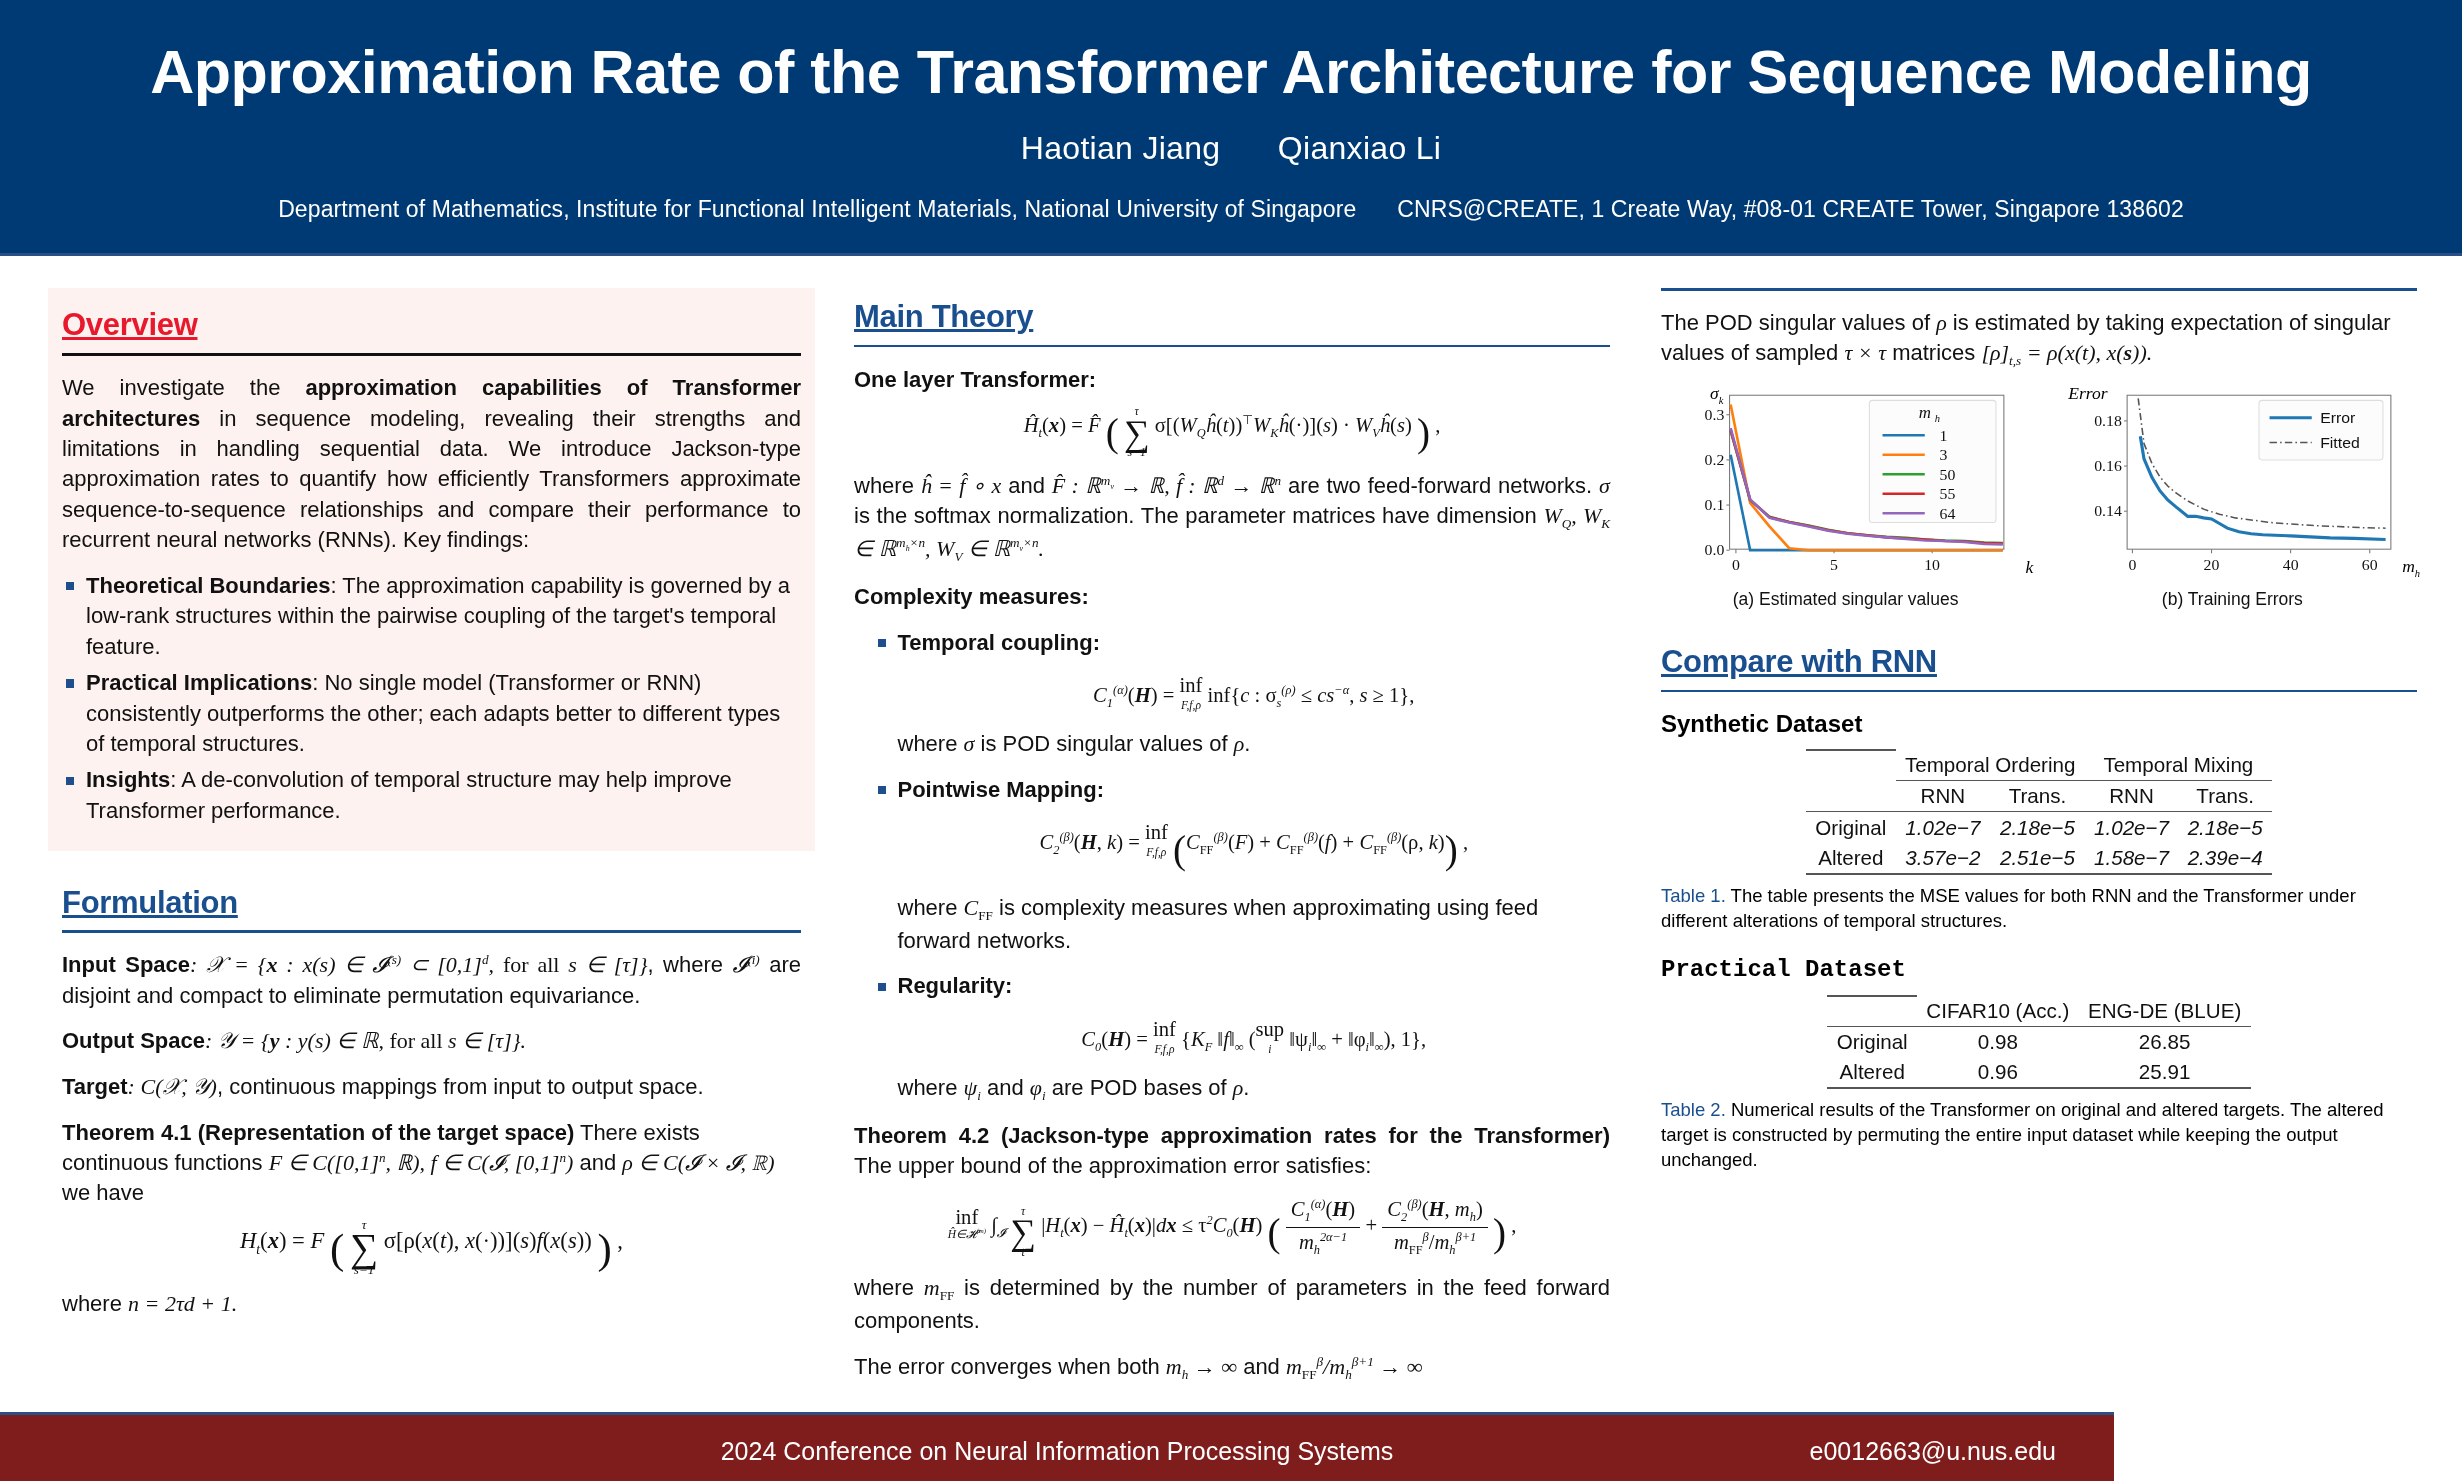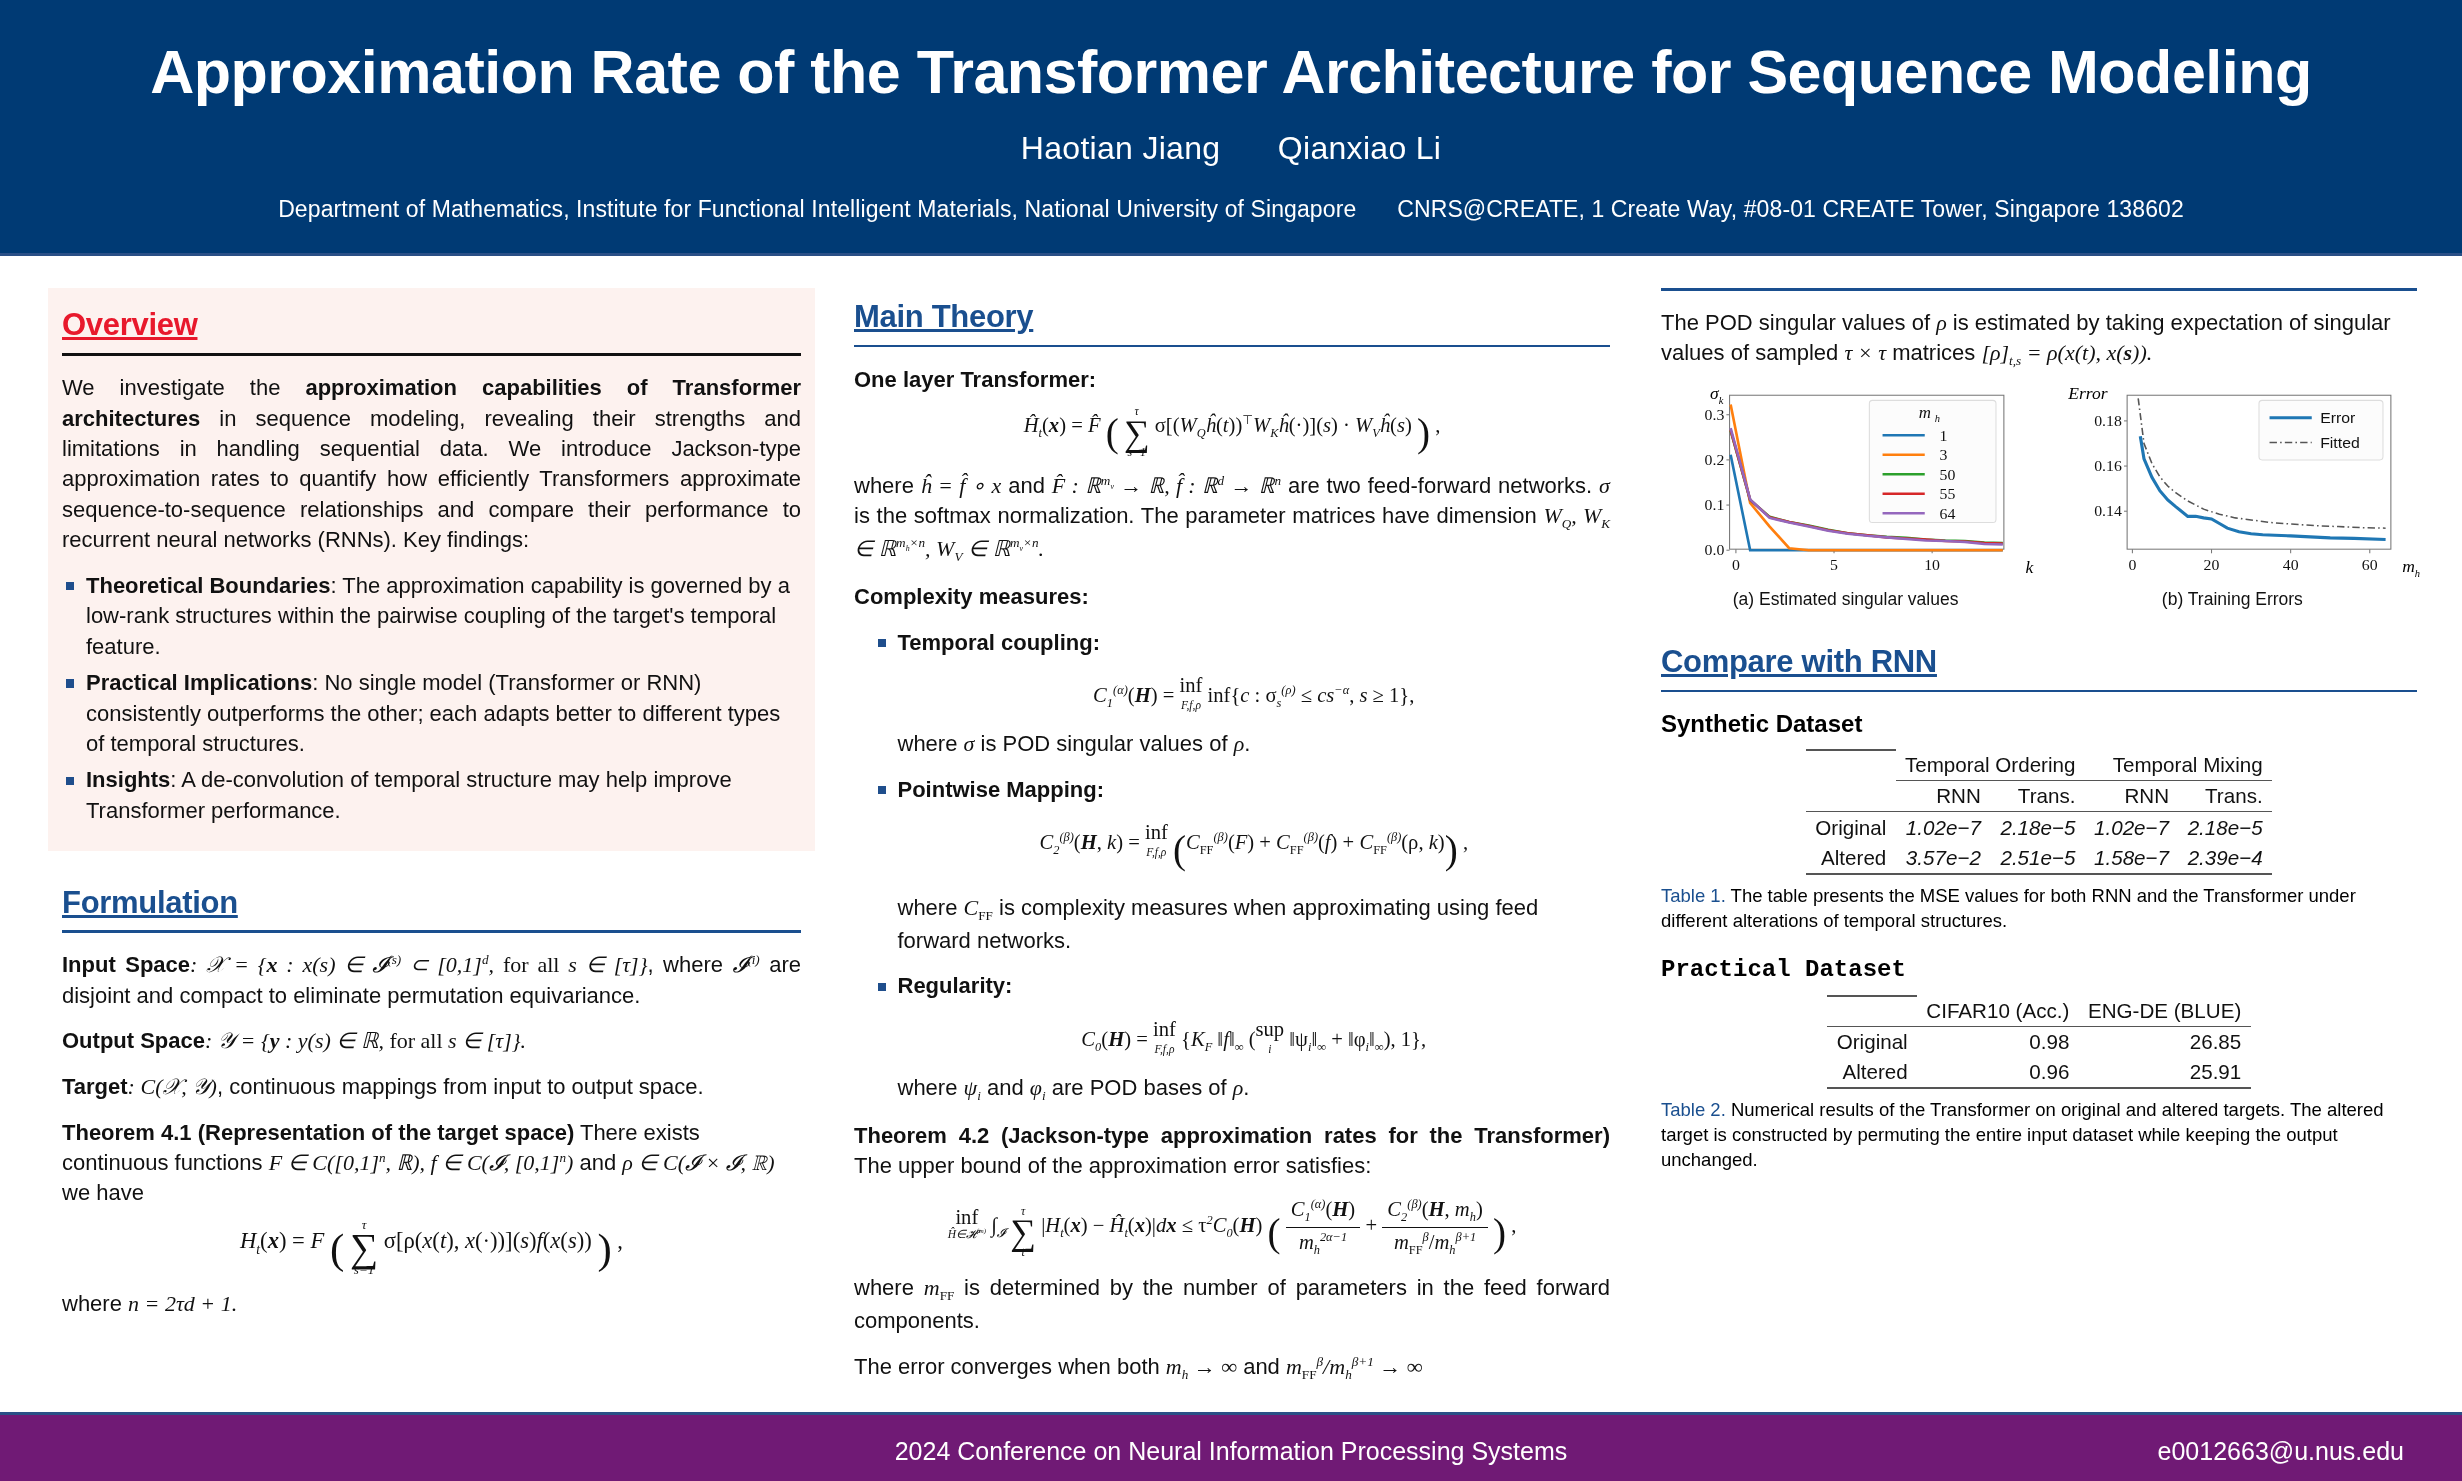--- a/index.html
+++ b/index.html
@@ -26,22 +26,22 @@
     font-size: 32px; font-weight: 400; padding-top: 27px; letter-spacing:0.3px;
   }
   .banner-authors .gap { display:inline-block; width:39px; }
   .banner-affil {
     font-size: 23px; font-weight: 400; padding-top: 29px; letter-spacing:0.1px;
   }
   .banner-affil .gap2 { display:inline-block; width:28px; }
 
   
   .footer {
-    position:absolute; left:0; bottom:0; width:2462px; height:69px;
-    background:#701a75; border-top:3.6px solid #2a4f86; color:#fff;
+    position:absolute; left:0; bottom:0; width:2114px; height:69px;
+    background:#7f1d1d; border-top:3.6px solid #2a4f86; color:#fff;
   }
   .footer-center {
     position:absolute; left:0; right:0; top:21.6px; text-align:center; font-size:25px;
   }
   .footer-right {
     position:absolute; right:58px; top:21.6px; font-size:25px;
   }
 
   
   .col { position:absolute; top:288px; }
@@ -107,21 +107,21 @@
   .axis-xlab {
     position:absolute; font-family:"Liberation Serif", serif; font-style:italic;
     font-size:17.5px; right:-3.1px; bottom: 3.1px;
   }
   svg { display:block; }
 
   
   .subhead { font-size:24px; font-weight:bold; margin: 4.1px 0 11.3px 0; }
   table.rtab { border-collapse: collapse; margin: 0 auto 9.3px auto; }
   table.rtab td, table.rtab th {
-    font-size: 20.6px; font-weight: normal; padding: 3.1px 9.3px; text-align:right;
+    font-size: 20.6px; font-weight: normal; padding: 3.1px 9.3px; text-align:center;
     color:#111; font-family:"Liberation Sans", sans-serif;
   }
   .tl-top td { border-top: 2.1px solid #555; }
   .tl-mid td, .tl-mid th { border-bottom: 1.5px solid #555; }
   .tl-bot td { border-bottom: 2.1px solid #555; }
   .grouphdr th { border-bottom: 1.5px solid #555; }
   td.rowlab { text-align:right; padding-right: 10.3px; }
   td.bold, th.bold { font-weight: bold; }
   .it { font-style: italic; font-family:"Liberation Serif", serif; }
   .caption { font-size:18.5px; line-height:1.34; margin-top: 9.3px; text-align:left;}

